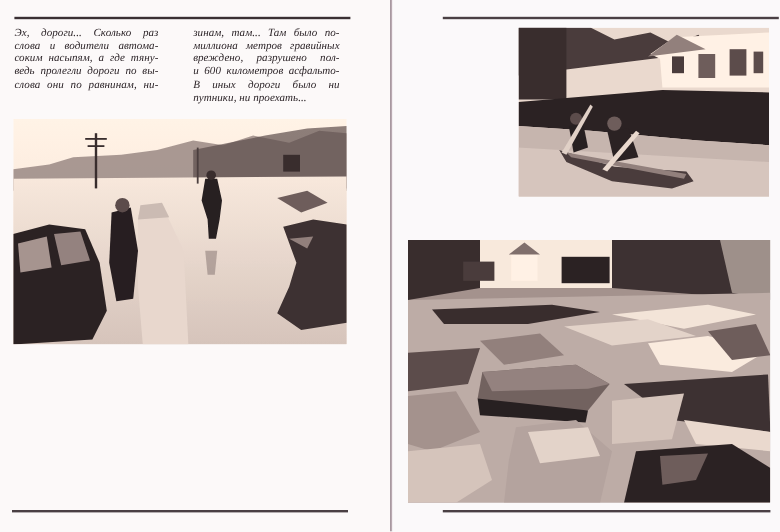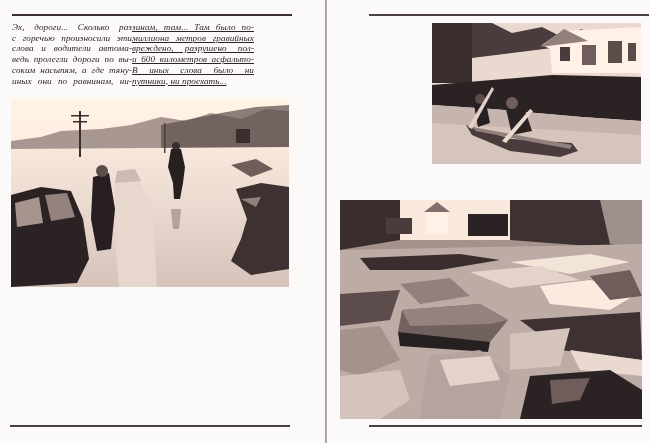--- a/index.html
+++ b/index.html
@@ -20,54 +20,53 @@
   .rule-left-bottom { left: 10px; top: 425px; width: 280px; height: 1.5px; background: #4a4044; }
   .rule-right-top { left: 42px; top: 14px; width: 280px; background: #4a4044; }
   .rule-right-bottom { left: 42px; top: 425px; width: 273px; background: #4a4044; }
 
   .text-col {
     position: absolute; top: 22px; width: 120px;
     font-style: italic; font-size: 9.2px; line-height: 10.7px;
     color: #2c2428; text-align: justify; letter-spacing: 0.05px;
   }
   .text-col-1 { left: 12px; }
-  .text-col-2 { left: 132px; width: 122px; text-decoration: underline; }
+  .text-col-2 { left: 161px; width: 122px; }
   .text-col .line { display: block; white-space: nowrap; text-align-last: justify; }
   .text-col .line.last { text-align-last: left; }
 
   .photo {
     position: absolute; overflow: hidden;
     filter: sepia(0.2) contrast(1.05);
   }
   .photo svg { display: block; width: 100%; height: 100%; }
   .photo-flood { left: 11px; top: 99px; width: 278px; height: 188px; }
   .photo-boat { left: 432px; top: 23px; width: 209px; height: 141px; }
   .photo-asphalt { left: 340px; top: 200px; width: 302px; height: 219px; }
 </style>
 </head>
 <body>
 
 <div class="page page-left">
   <div class="rule rule-left-top"></div>
 
   <div class="text-col text-col-1">
     <span class="line">Эх, дороги... Сколько раз</span>
-    <span class="line">с горечью произносили эти</span>
     <span class="line">слова и водители автома-</span>
+    <span class="line">соким насыпям, а где тяну-</span>
     <span class="line">ведь пролегли дороги по вы-</span>
-    <span class="line">соким насыпям, а где тяну-</span>
-    <span class="line">иных они по равнинам, ни-</span>
+    <span class="line">слова они по равнинам, ни-</span>
   </div>
 
   <div class="text-col text-col-2">
     <span class="line">зинам, там... Там было по-</span>
     <span class="line">миллиона метров гравийных</span>
     <span class="line">вреждено, разрушено пол-</span>
     <span class="line">и 600 километров асфальто-</span>
-    <span class="line">В иных слова было ни</span>
+    <span class="line">В иных дороги было ни</span>
     <span class="line last">путники, ни проехать...</span>
   </div>
 
   <div class="rule rule-left-bottom"></div>
 </div>
 
 <div class="photo photo-flood" title="Flooded road with people standing next to a car and a man wading through water">
   <svg viewBox="0 0 278 188" preserveAspectRatio="none">
     <defs>
       <linearGradient id="sky1" x1="0" y1="0" x2="0" y2="1">

